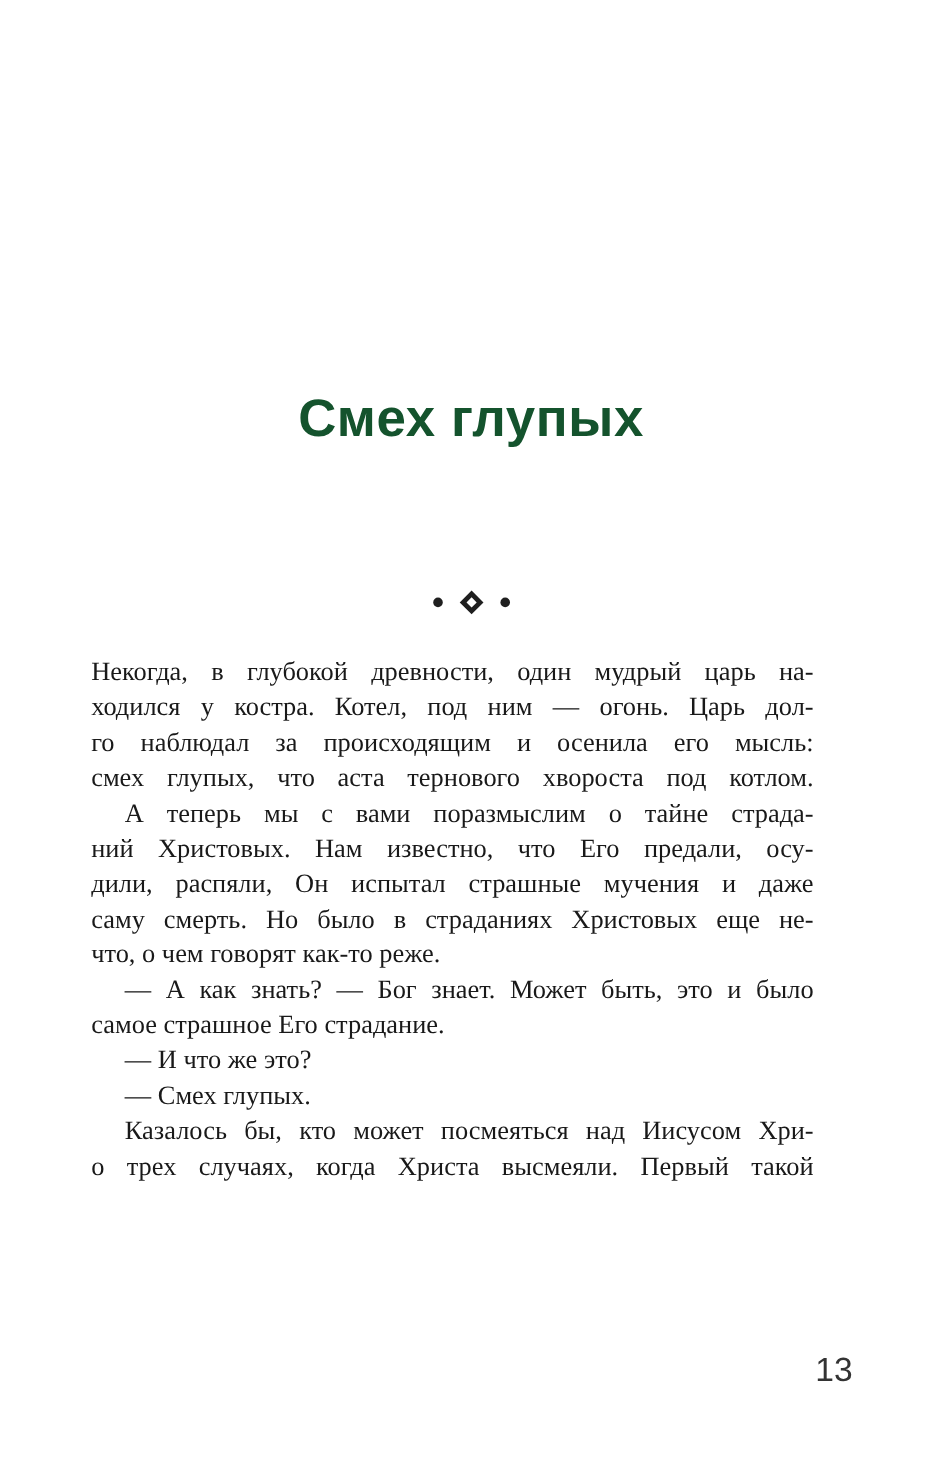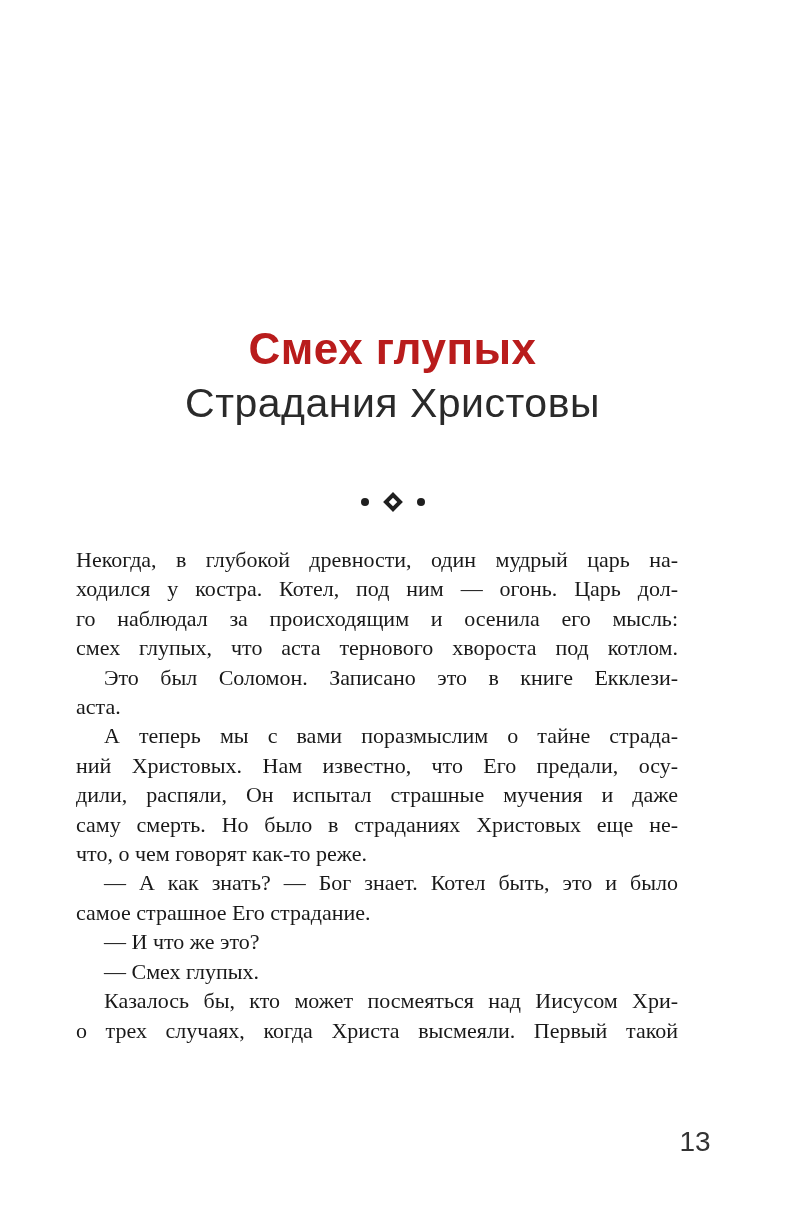--- a/index.html
+++ b/index.html
@@ -13,21 +13,21 @@
   }
   .title {
     position: absolute;
     top: 327px; left: 0; width: 100%;
     text-align: center;
     font-family: "Liberation Sans", "DejaVu Sans", sans-serif;
     font-weight: 700;
     font-size: 44px;
     line-height: 44px;
     letter-spacing: 0.5px;
-    color: #b91c1c;
+    color: #14532d;
   }
   .subtitle {
     position: absolute;
     top: 383px; left: 0; width: 100%;
     text-align: center;
     font-family: "Liberation Sans", "DejaVu Sans", sans-serif;
     font-weight: 300;
     font-size: 41px;
     line-height: 41px;
     letter-spacing: 0.5px;
@@ -86,46 +86,41 @@
     font-size: 28px;
     line-height: 28px;
     color: #333333;
   }
 </style>
 </head>
 <body>
 
 <div class="page">
   <div class="title">Смех глупых</div>
-  <div class="subtitle">Страдания Христовы</div>
   <div class="ornament">
     <span class="dot"></span>
     <span class="diamond"></span>
     <span class="dot"></span>
   </div>
   <div class="body-text">
       <div>
         <div class="line">Некогда, в глубокой древности, один мудрый царь на-</div>
         <div class="line">ходился у костра. Котел, под ним — огонь. Царь дол-</div>
         <div class="line">го наблюдал за происходящим и осенила его мысль:</div>
         <div class="line">смех глупых, что аста тернового хвороста под котлом.</div>
       </div>
       <div>
-        <div class="line indent">Это был Соломон. Записано это в книге Екклези-</div>
-        <div class="line ragged">аста.</div>
-      </div>
-      <div>
         <div class="line indent">А теперь мы с вами поразмыслим о тайне страда-</div>
         <div class="line">ний Христовых. Нам известно, что Его предали, осу-</div>
         <div class="line">дили, распяли, Он испытал страшные мучения и даже</div>
         <div class="line">саму смерть. Но было в страданиях Христовых еще не-</div>
         <div class="line ragged">что, о чем говорят как-то реже.</div>
       </div>
       <div>
-        <div class="line indent">— А как знать? — Бог знает. Котел быть, это и было</div>
+        <div class="line indent">— А как знать? — Бог знает. Может быть, это и было</div>
         <div class="line ragged">самое страшное Его страдание.</div>
       </div>
       <div>
         <div class="line ragged indent">— И что же это?</div>
       </div>
       <div>
         <div class="line ragged indent">— Смех глупых.</div>
       </div>
       <div>
         <div class="line indent">Казалось бы, кто может посмеяться над Иисусом Хри-</div>

